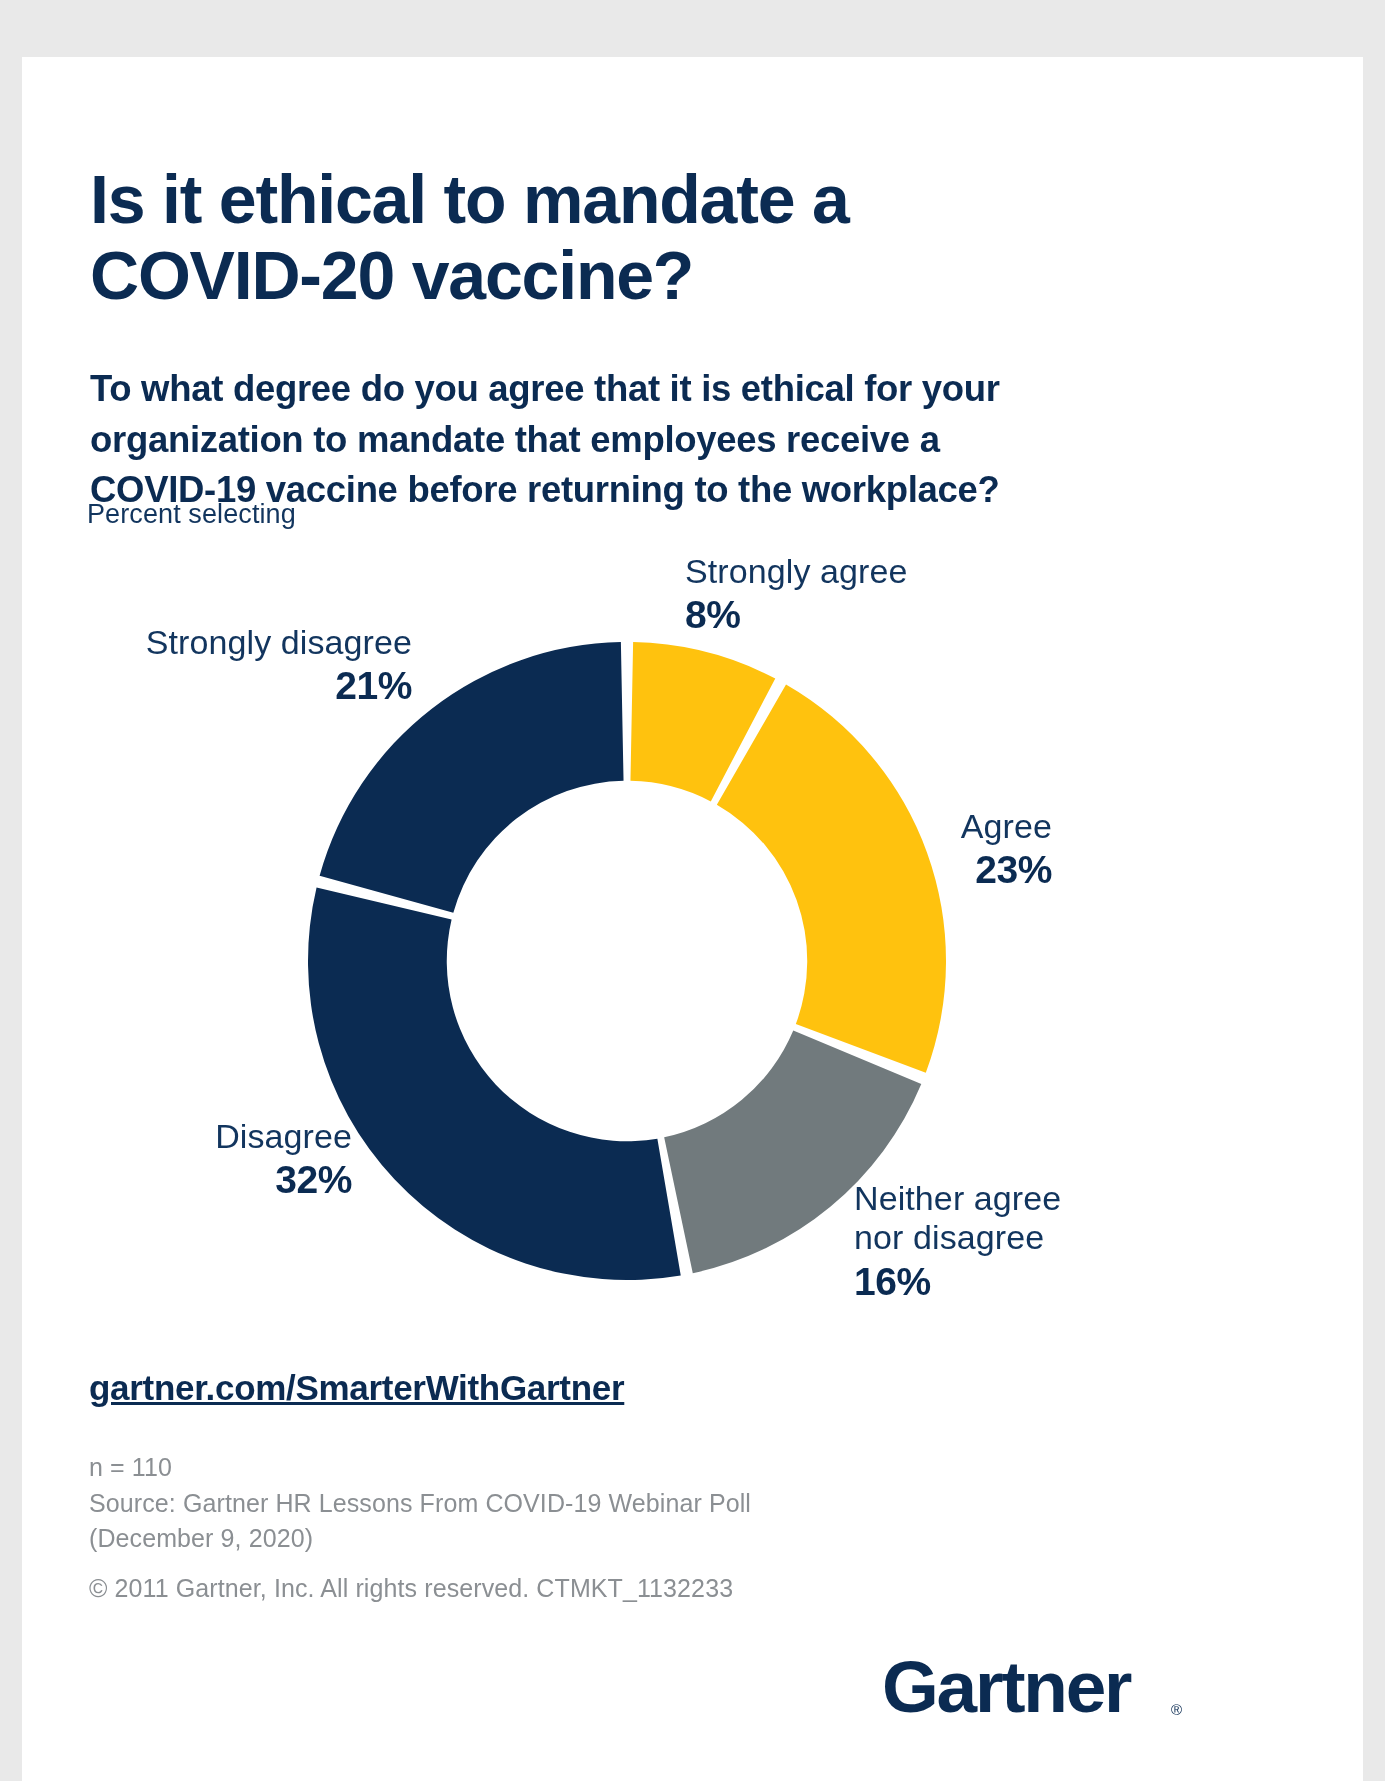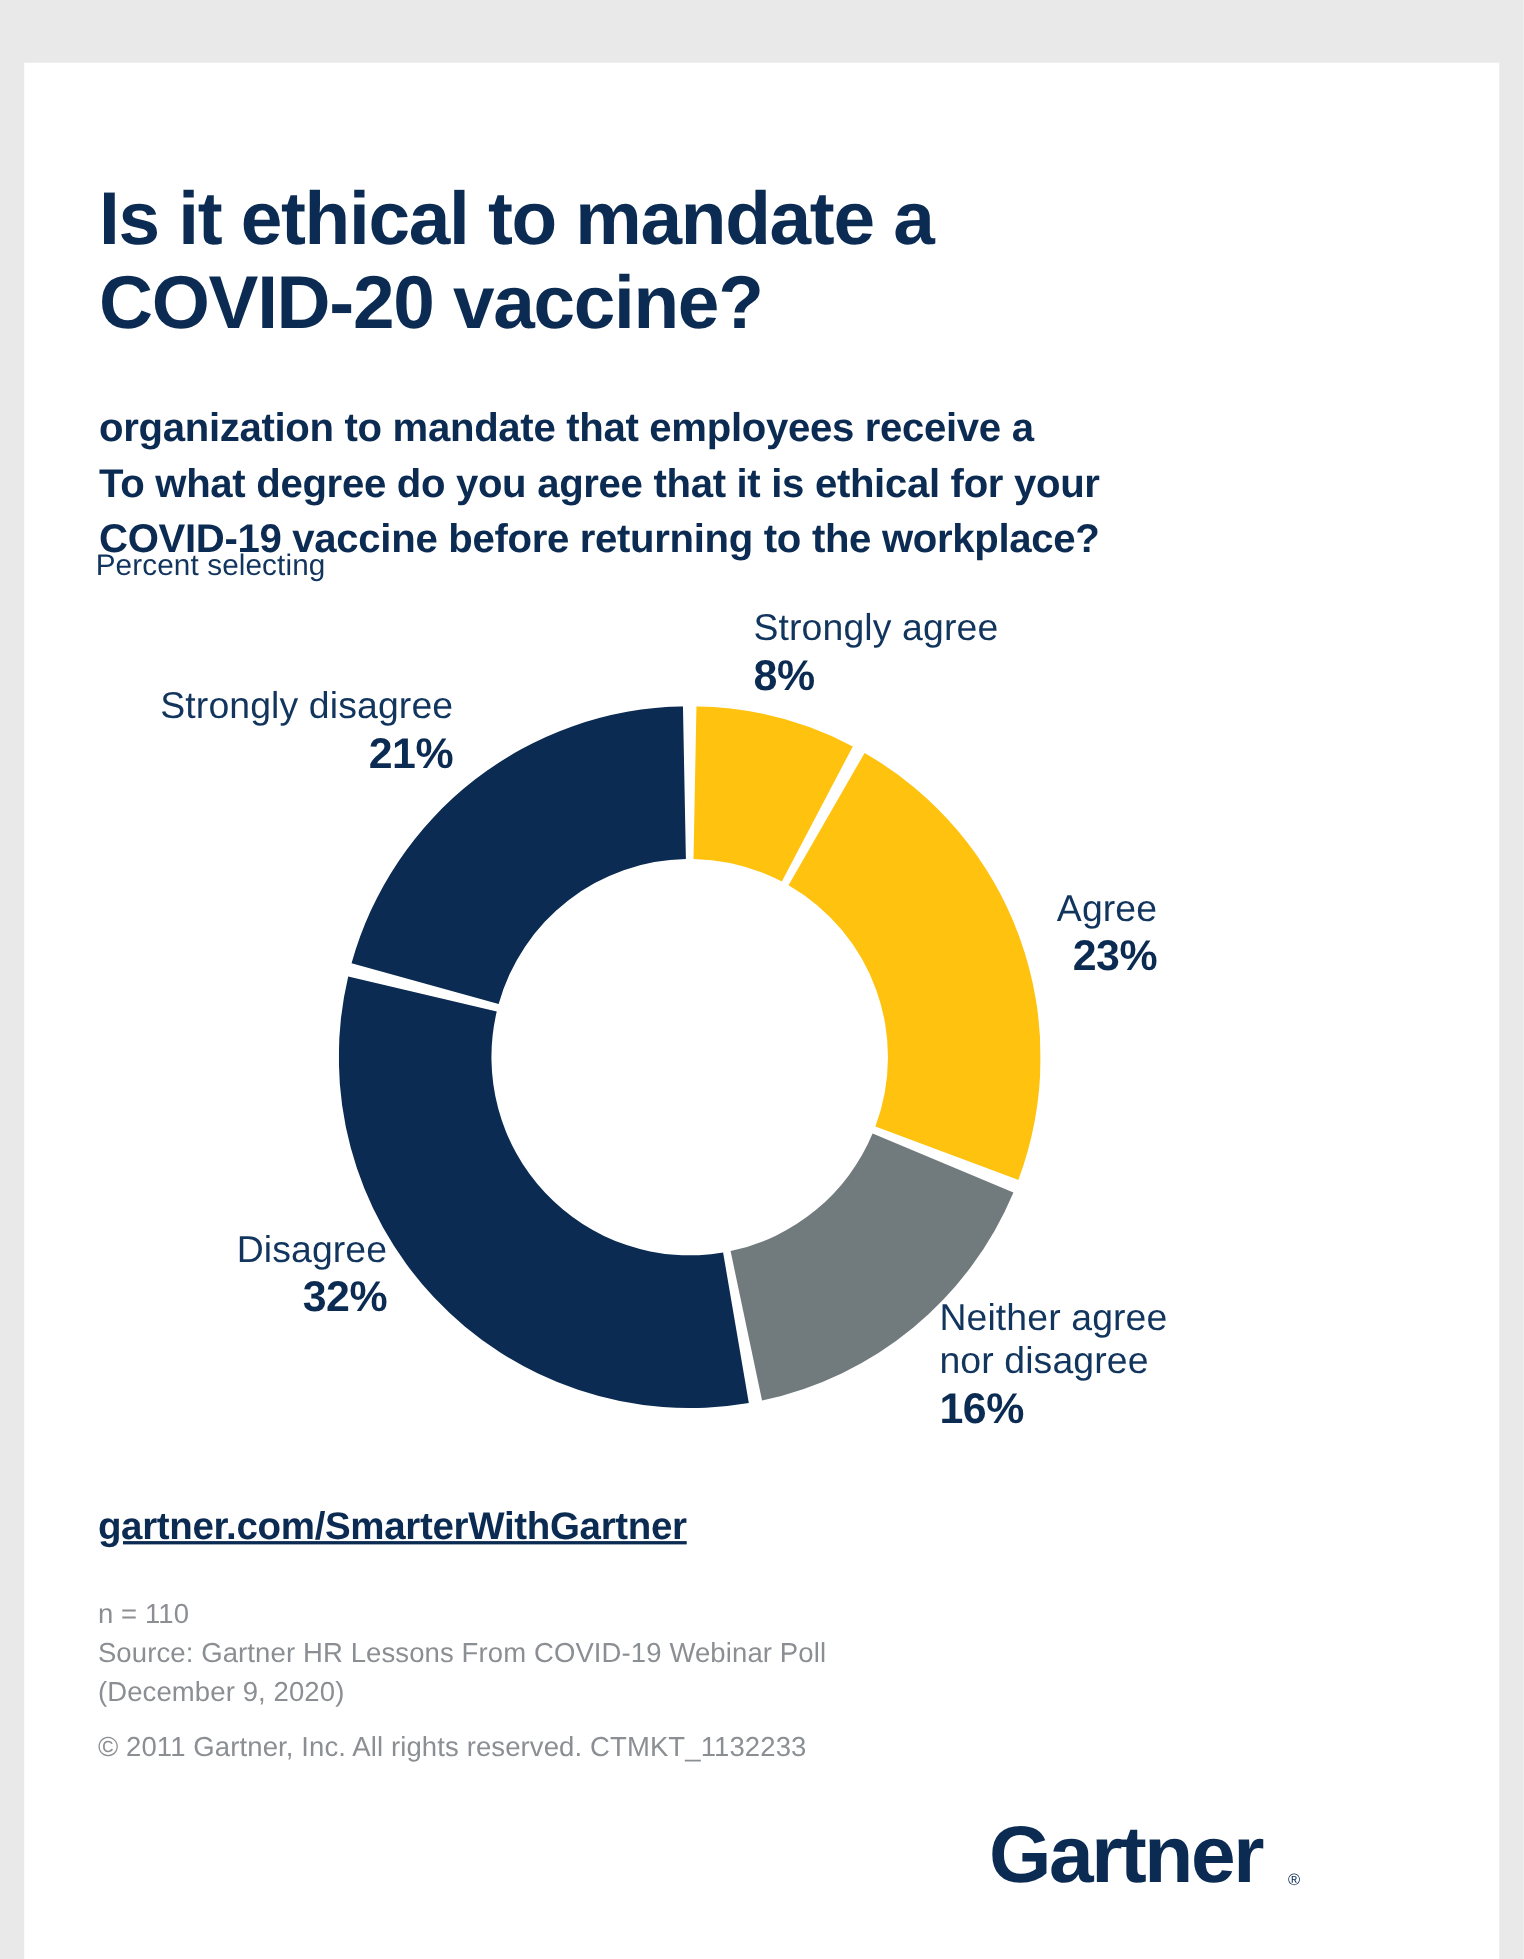--- a/index.html
+++ b/index.html
@@ -127,21 +127,21 @@
   
   #gartner-logo {
     position: absolute;
     left: 860px;
     top: 1582px;
     width: 300px;
     height: 92px;
   }
   #gartner-logo .logo-word {
     position: absolute;
-    left: 17px;
+    left: 0;
     bottom: 8px;
     font-size: 73px;
     font-weight: 700;
     letter-spacing: -2.2px;
     color: #0b2b52;
     line-height: 1;
   }
   #gartner-logo .logo-reg {
     position: absolute;
     right: 0;
@@ -155,22 +155,22 @@
 <body>
 
 <div id="poster">
 
   <h1 id="headline">
     <span class="hl-line">Is it ethical to mandate a</span>
     <span class="hl-line">COVID-20 vaccine?</span>
   </h1>
 
   <h2 id="subhead">
+    <span class="sh-line">To what degree do you agree that it is ethical for your</span>
     <span class="sh-line">organization to mandate that employees receive a</span>
-    <span class="sh-line">To what degree do you agree that it is ethical for your</span>
     <span class="sh-line">COVID-19 vaccine before returning to the workplace?</span>
   </h2>
 
   <div id="percent-selecting">Percent selecting</div>
 
   <div id="donut-wrap">
     <svg id="donut-svg" viewBox="0 0 638 638">
       <g id="donut-segments">
           <path d="M 325.123984125501 0.0587878331954812 A 319 319 0 0 1 467.2846125861537 36.55943338434133 L 402.78080611117684 159.42107986215288 A 180.23499999999999 180.23499999999999 0 0 0 322.46005103090806 138.79821512575546 Z" fill="#ffc20e"></path>
           <path d="M 478.01758898147193 42.459937089542734 A 319 319 0 0 1 617.7984283702389 430.7161546217701 L 487.821112029185 382.1196273613001 A 180.23499999999999 180.23499999999999 0 0 0 408.8449377745317 162.75486445559167 Z" fill="#ffc20e"></path>

